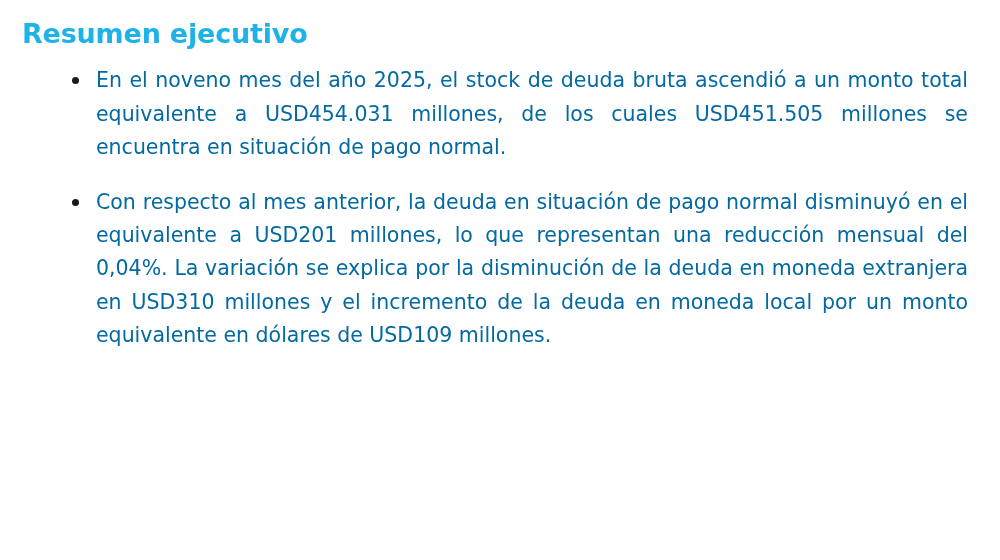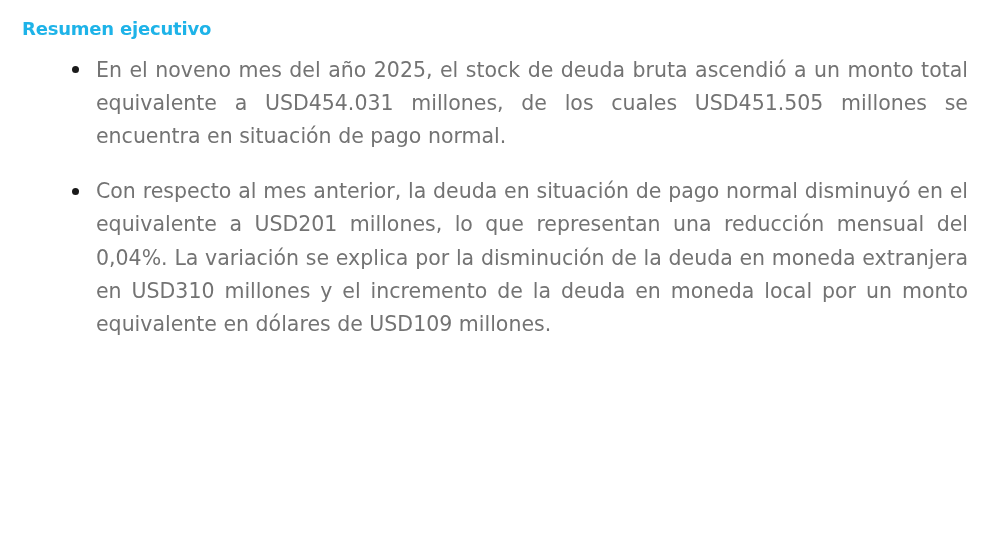--- a/index.html
+++ b/index.html
@@ -14,41 +14,41 @@
     overflow: hidden;
   }
   .page {
     position: relative;
     width: 1000px;
     height: 560px;
     box-sizing: border-box;
     padding: 18px 22px 0 22px;
   }
   .section-title {
-    font-size: 18px;
+    font-size: 27px;
     font-weight: bold;
     color: #1eb3e8;
     letter-spacing: -0.2px;
     margin: 0 0 14px 0;
     padding-left: 0px;
     line-height: 1.2;
   }
   .bullet-list {
     list-style: none;
     margin: 0;
     padding: 0;
   }
   .bullet-item {
     position: relative;
     margin: 0 0 22px 0;
     padding-left: 74px;
     padding-right: 10px;
     font-size: 20.5px;
     line-height: 1.62;
-    color: #737373;
+    color: #0369a1;
     text-align: justify;
     text-justify: inter-word;
   }
   .bullet-item:last-child {
     margin-bottom: 8px;
   }
   .bullet-dot {
     position: absolute;
     left: 50px;
     top: 0.62em;

